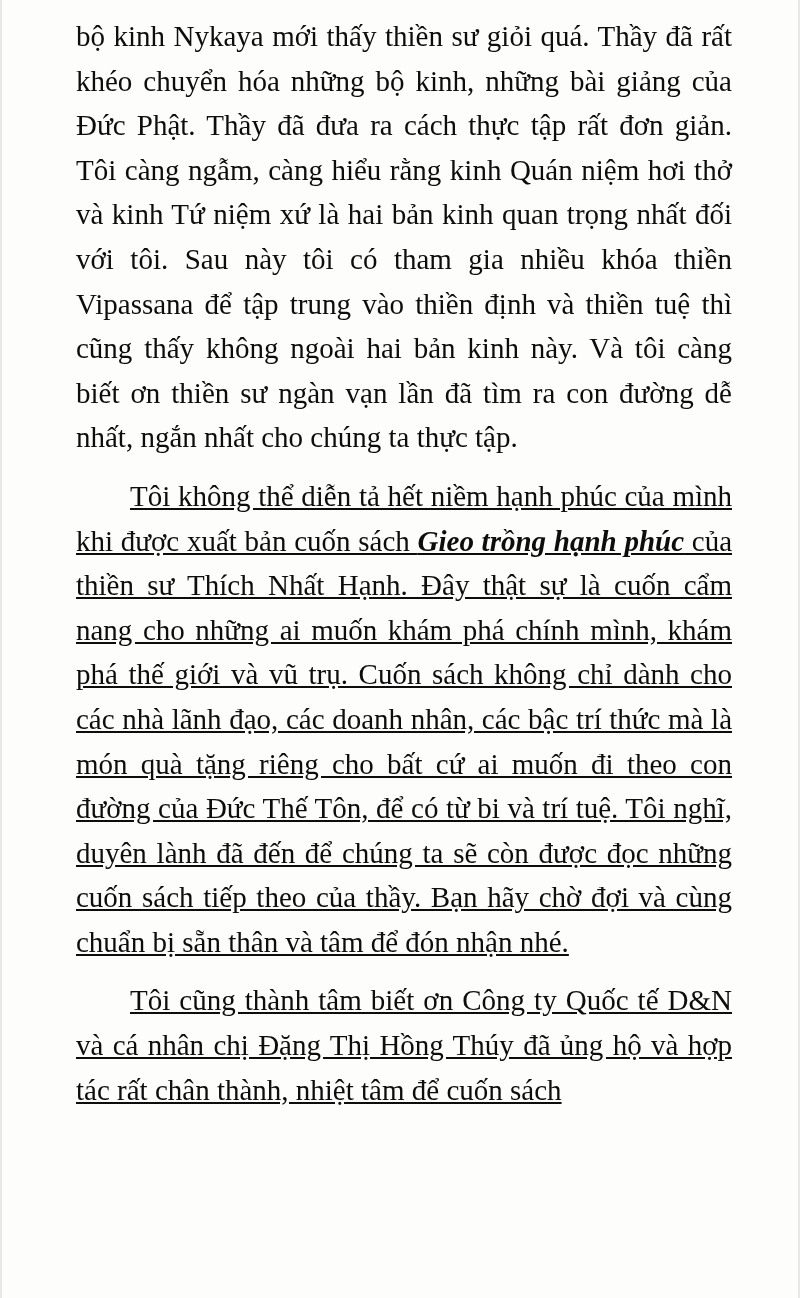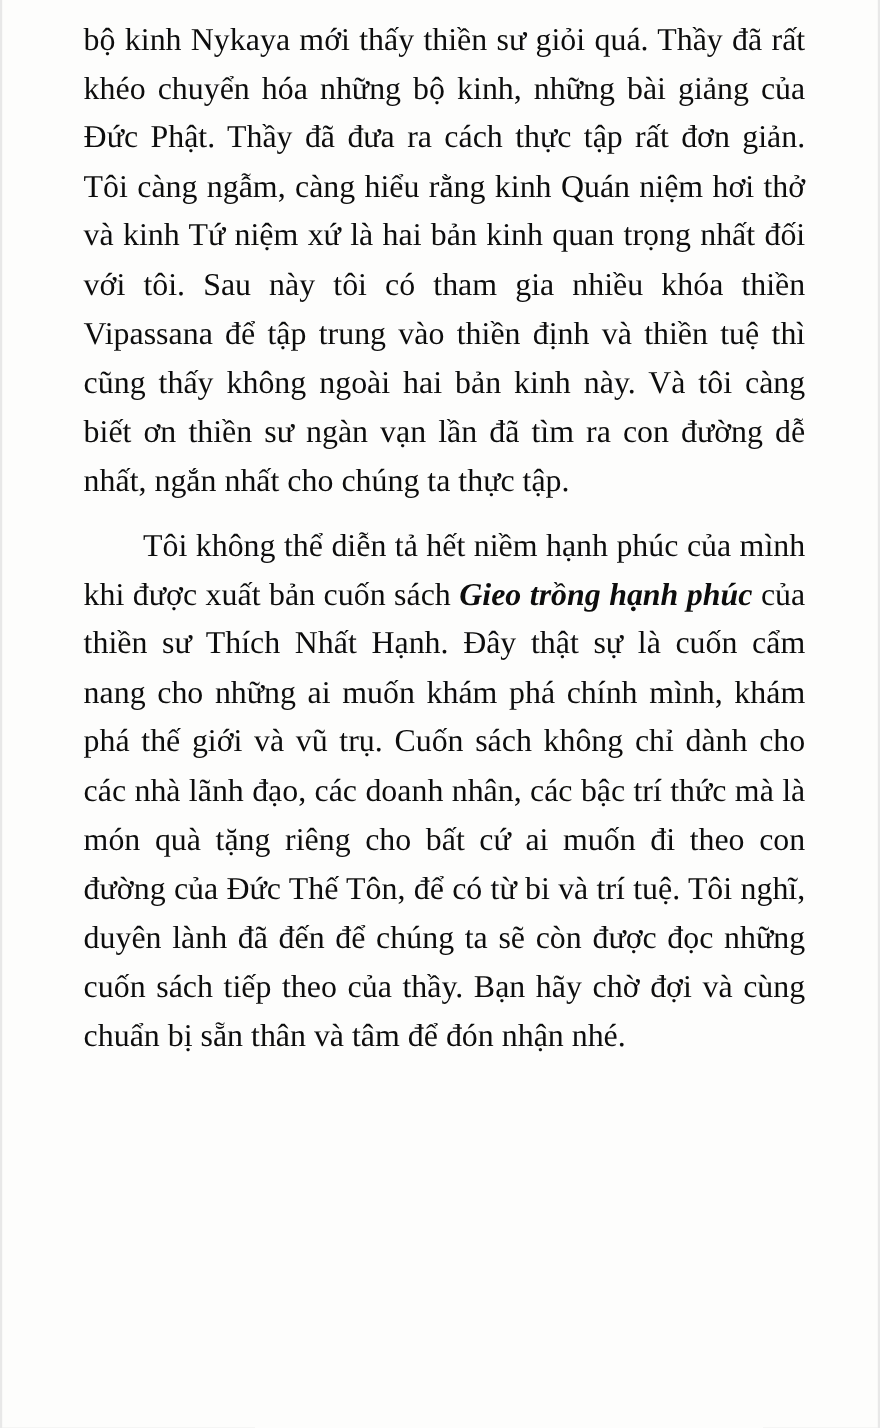--- a/index.html
+++ b/index.html
@@ -30,20 +30,21 @@
   }
   .para {
     margin: 0;
     padding: 0;
   }
   .para + .para {
     margin-top: 14px;
   }
   .para.indent {
     text-indent: 54px;
+    text-decoration: underline;
   }
   .seg-normal {
     font-style: normal;
     font-weight: normal;
   }
   .seg-bold-italic {
     font-weight: bold;
     font-style: italic;
   }
   .footer {
@@ -66,16 +67,17 @@
   }
 </style>
 </head>
 <body>
 
 <div class="page">
 
   <div class="text-block" id="paragraph-container">
       <p class="para"><span class="seg-normal">bộ kinh Nykaya mới thấy thiền sư giỏi quá. Thầy đã rất khéo chuyển hóa những bộ kinh, những bài giảng của Đức Phật. Thầy đã đưa ra cách thực tập rất đơn giản. Tôi càng ngẫm, càng hiểu rằng kinh Quán niệm hơi thở và kinh Tứ niệm xứ là hai bản kinh quan trọng nhất đối với tôi. Sau này tôi có tham gia nhiều khóa thiền Vipassana để tập trung vào thiền định và thiền tuệ thì cũng thấy không ngoài hai bản kinh này. Và tôi càng biết ơn thiền sư ngàn vạn lần đã tìm ra con đường dễ nhất, ngắn nhất cho chúng ta thực tập.</span></p>
       <p class="para indent"><span class="seg-normal">Tôi không thể diễn tả hết niềm hạnh phúc của mình khi được xuất bản cuốn sách </span><span class="seg-bold-italic">Gieo trồng hạnh phúc</span><span class="seg-normal"> của thiền sư Thích Nhất Hạnh. Đây thật sự là cuốn cẩm nang cho những ai muốn khám phá chính mình, khám phá thế giới và vũ trụ. Cuốn sách không chỉ dành cho các nhà lãnh đạo, các doanh nhân, các bậc trí thức mà là món quà tặng riêng cho bất cứ ai muốn đi theo con đường của Đức Thế Tôn, để có từ bi và trí tuệ. Tôi nghĩ, duyên lành đã đến để chúng ta sẽ còn được đọc những cuốn sách tiếp theo của thầy. Bạn hãy chờ đợi và cùng chuẩn bị sẵn thân và tâm để đón nhận nhé.</span></p>
+      <p class="para indent"><span class="seg-normal">Tôi cũng thành tâm biết ơn Công ty Quốc tế D&amp;N và cá nhân chị Đặng Thị Hồng Thúy đã ủng hộ và hợp tác rất chân thành, nhiệt tâm để cuốn sách</span></p>
     </div>
 
 
 </div>
 
 </body></html>

